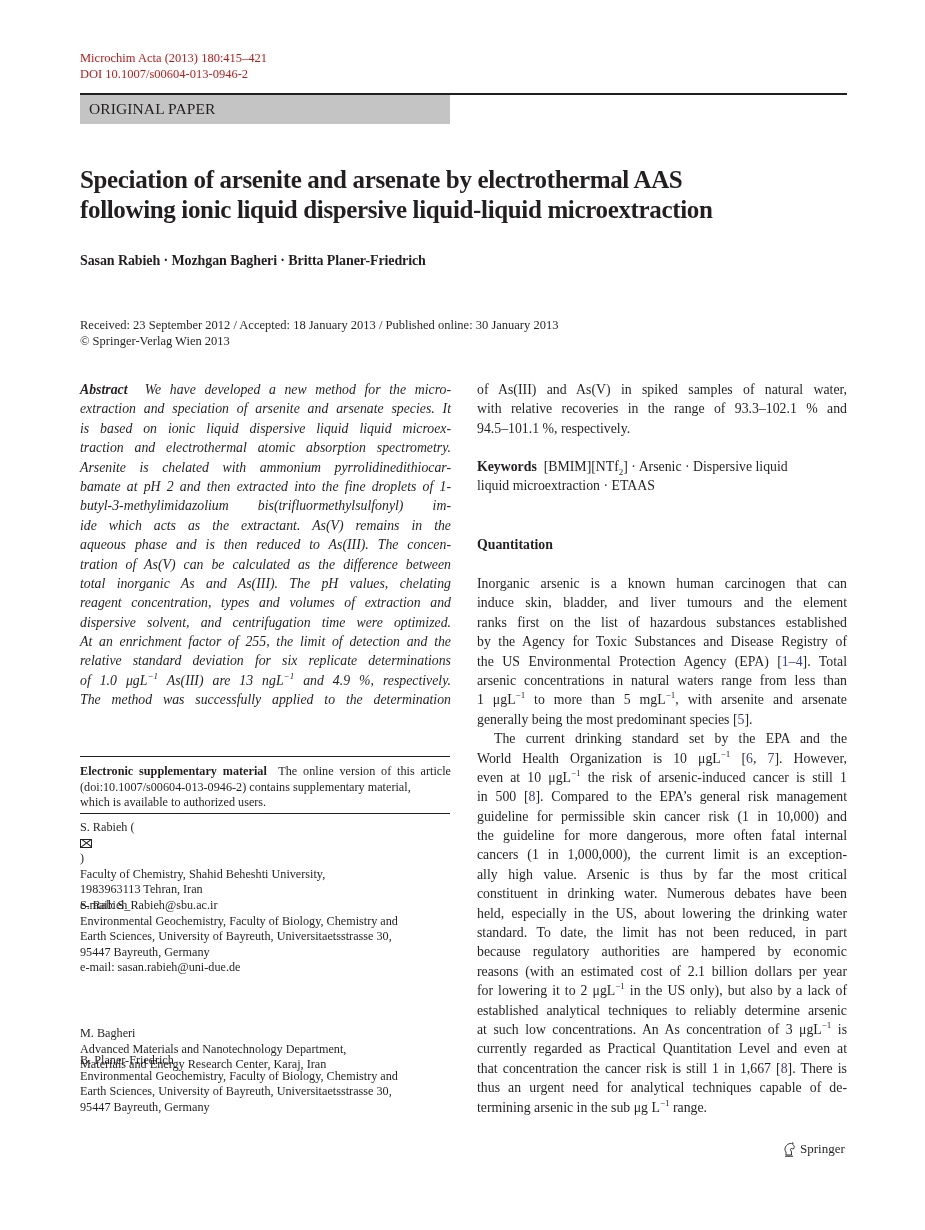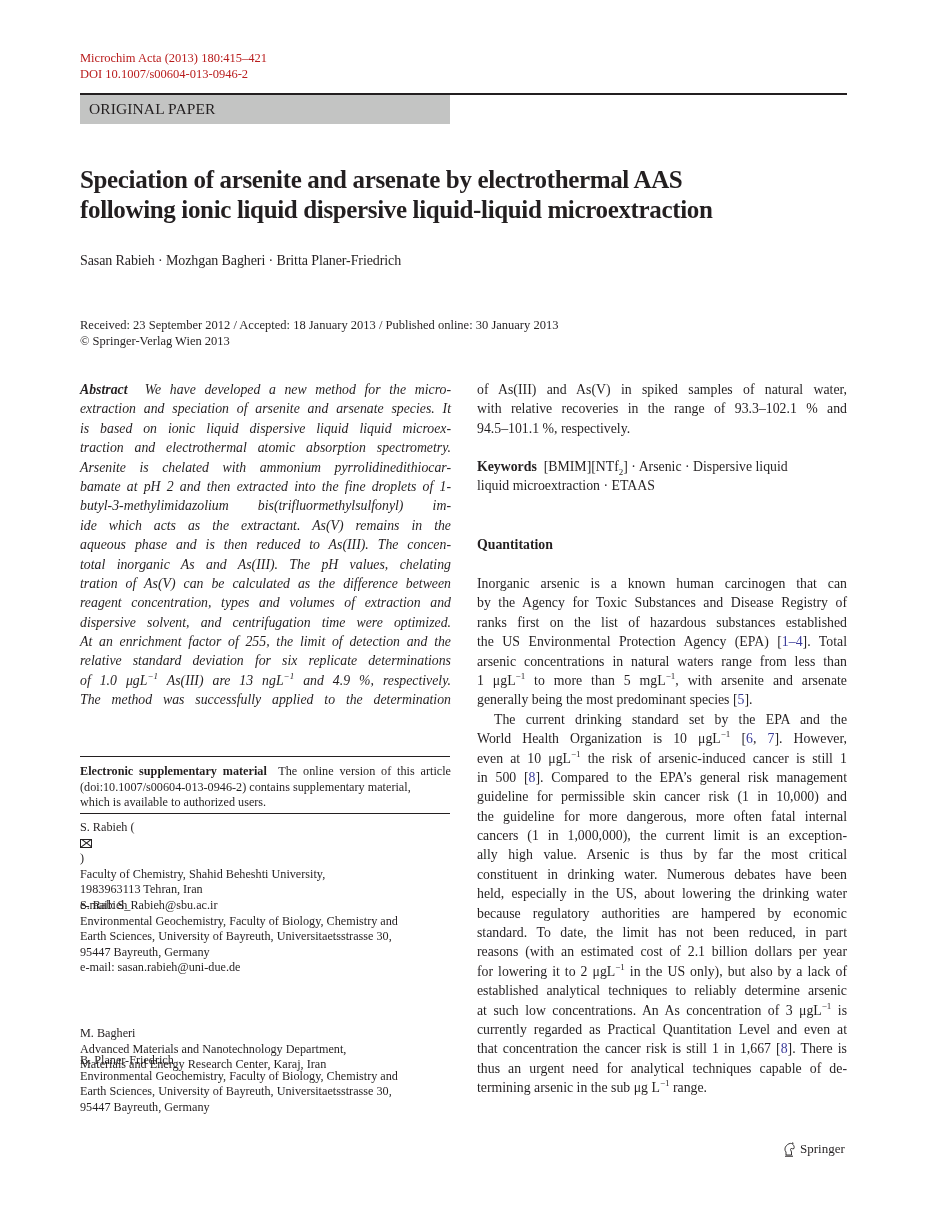--- a/index.html
+++ b/index.html
@@ -4,21 +4,21 @@
 <style>
   * { margin:0; padding:0; box-sizing:border-box; }
   html, body { width:925px; height:1230px; background:#ffffff; overflow:hidden; }
   body { position:relative; font-family:"Liberation Serif", serif; color:#231f20; }
   .abs { position:absolute; }
   .hdr { left:80px; font-size:12.5px; line-height:16px; color:#b91c1c; white-space:nowrap; }
   .rule-top { left:80px; top:93px; width:767px; height:2px; background:#231f20; }
   .orig-box { left:80px; top:95px; width:370px; height:29px; background:#c3c4c3; }
   .orig-label { left:89px; top:99px; font-size:15.5px; line-height:20px; color:#231f20; letter-spacing:0.1px; white-space:nowrap; }
   .title { left:80px; top:165px; width:780px; font-weight:bold; font-size:25px; line-height:30px; letter-spacing:-0.35px; white-space:nowrap; }
-  .authors { left:80px; top:252px; font-weight:normal; font-size:14px; line-height:18px; white-space:nowrap; letter-spacing:-0.1px; }
+  .authors { left:80px; top:252px; font-weight:bold; font-size:14px; line-height:18px; white-space:nowrap; letter-spacing:-0.1px; }
   .dates { left:80px; top:317px; font-size:12.5px; line-height:16px; white-space:nowrap; }
   .col { font-size:13.8px; line-height:19.4px; }
   .line { display:block; white-space:nowrap; height:19.4px; }
   .just { text-align:justify; text-align-last:justify; }
   .left-col { left:80px; top:380px; width:371px;font-style:italic; }
   .right-col { left:477px; width:370px; }
   b { font-weight:bold;text-align:center; }
   .ref { color:#3a3a9a; }
   sup { font-size:9px; vertical-align:super; line-height:0; }
   sub { font-size:9px; vertical-align:sub; line-height:0; }
@@ -56,22 +56,22 @@
 <div class="abs col left-col">
   <span class="line just"><b>Abstract</b>&nbsp; <span>We have developed a new method for the micro-</span></span>
   <span class="line just">extraction and speciation of arsenite and arsenate species. It</span>
   <span class="line just">is based on ionic liquid dispersive liquid liquid microex-</span>
   <span class="line just">traction and electrothermal atomic absorption spectrometry.</span>
   <span class="line just">Arsenite is chelated with ammonium pyrrolidinedithiocar-</span>
   <span class="line just">bamate at pH 2 and then extracted into the fine droplets of 1-</span>
   <span class="line just">butyl-3-methylimidazolium bis(trifluormethylsulfonyl) im-</span>
   <span class="line just">ide which acts as the extractant. As(V) remains in the</span>
   <span class="line just">aqueous phase and is then reduced to As(III). The concen-</span>
+  <span class="line just">tration of As(V) can be calculated as the difference between</span>
   <span class="line just">total inorganic As and As(III). The pH values, chelating</span>
-  <span class="line just">tration of As(V) can be calculated as the difference between</span>
   <span class="line just">reagent concentration, types and volumes of extraction and</span>
   <span class="line just">dispersive solvent, and centrifugation time were optimized.</span>
   <span class="line just">At an enrichment factor of 255, the limit of detection and the</span>
   <span class="line just">relative standard deviation for six replicate determinations</span>
   <span class="line just"><span>of 1.0 μgL</span><sup>−1</sup><span> As(III) are 13 ngL</span><sup>−1</sup><span> and 4.9 %, respectively.</span></span>
   <span class="line just">The method was successfully applied to the determination</span>
 </div>
 
 <div class="abs col right-col" style="top:380px;">
   <span class="line just">of As(III) and As(V) in spiked samples of natural water,</span>
@@ -81,39 +81,40 @@
 
 <div class="abs col right-col" style="top:457px;">
   <span class="line"><b>Keywords</b>&nbsp; <span>[BMIM][NTf</span><sub>2</sub><span>] · Arsenic · Dispersive liquid</span></span>
   <span class="line">liquid microextraction · ETAAS</span>
 </div>
 
 <div class="abs col right-col sec-head" style="top:535px;">Quantitation</div>
 
 <div class="abs col right-col" style="top:574px;">
   <span class="line just">Inorganic arsenic is a known human carcinogen that can</span>
+  <span class="line just">induce skin, bladder, and liver tumours and the element</span>
+  <span class="line just">ranks first on the list of hazardous substances established</span>
   <span class="line just">by the Agency for Toxic Substances and Disease Registry of</span>
-  <span class="line just">ranks first on the list of hazardous substances established</span>
   <span class="line just"><span>the US Environmental Protection Agency (EPA) [</span><span class="ref">1–4</span><span>]. Total</span></span>
   <span class="line just">arsenic concentrations in natural waters range from less than</span>
   <span class="line just"><span>1 μgL</span><sup>−1</sup><span> to more than 5 mgL</span><sup>−1</sup><span>, with arsenite and arsenate</span></span>
   <span class="line"><span>generally being the most predominant species [</span><span class="ref">5</span><span>].</span></span>
 
   <span class="line just" style="padding-left:17px;">The current drinking standard set by the EPA and the</span>
   <span class="line just"><span>World Health Organization is 10 μgL</span><sup>−1</sup><span> [</span><span class="ref">6</span><span>, </span><span class="ref">7</span><span>]. However,</span></span>
   <span class="line just"><span>even at 10 μgL</span><sup>−1</sup><span> the risk of arsenic-induced cancer is still 1</span></span>
   <span class="line just"><span>in 500 [</span><span class="ref">8</span><span>]. Compared to the EPA’s general risk management</span></span>
   <span class="line just">guideline for permissible skin cancer risk (1 in 10,000) and</span>
   <span class="line just">the guideline for more dangerous, more often fatal internal</span>
   <span class="line just">cancers (1 in 1,000,000), the current limit is an exception-</span>
   <span class="line just">ally high value. Arsenic is thus by far the most critical</span>
   <span class="line just">constituent in drinking water. Numerous debates have been</span>
   <span class="line just">held, especially in the US, about lowering the drinking water</span>
+  <span class="line just">standard. To date, the limit has not been reduced, in part</span>
   <span class="line just">because regulatory authorities are hampered by economic</span>
-  <span class="line just">standard. To date, the limit has not been reduced, in part</span>
   <span class="line just">reasons (with an estimated cost of 2.1 billion dollars per year</span>
   <span class="line just"><span>for lowering it to 2 μgL</span><sup>−1</sup><span> in the US only), but also by a lack of</span></span>
   <span class="line just">established analytical techniques to reliably determine arsenic</span>
   <span class="line just"><span>at such low concentrations. An As concentration of 3 μgL</span><sup>−1</sup><span> is</span></span>
   <span class="line just">currently regarded as Practical Quantitation Level and even at</span>
   <span class="line just"><span>that concentration the cancer risk is still 1 in 1,667 [</span><span class="ref">8</span><span>]. There is</span></span>
   <span class="line just">thus an urgent need for analytical techniques capable of de-</span>
   <span class="line"><span>termining arsenic in the sub μg L</span><sup>−1</sup><span> range.</span></span>
 </div>
 

